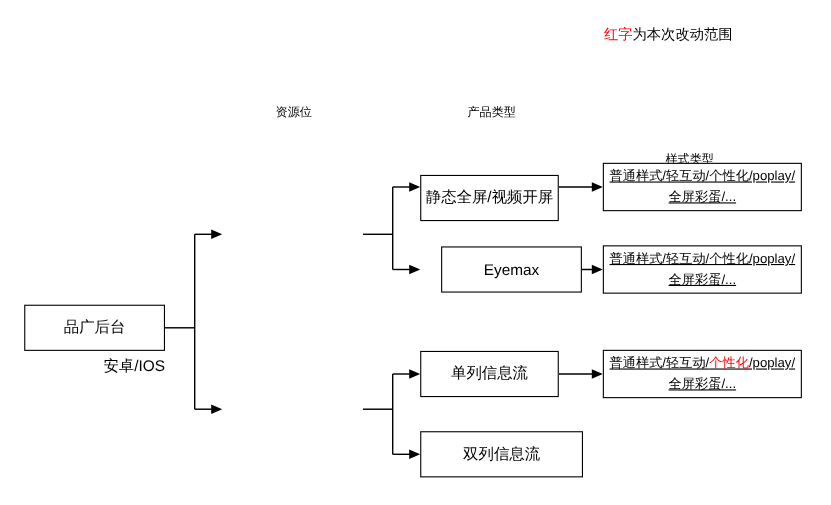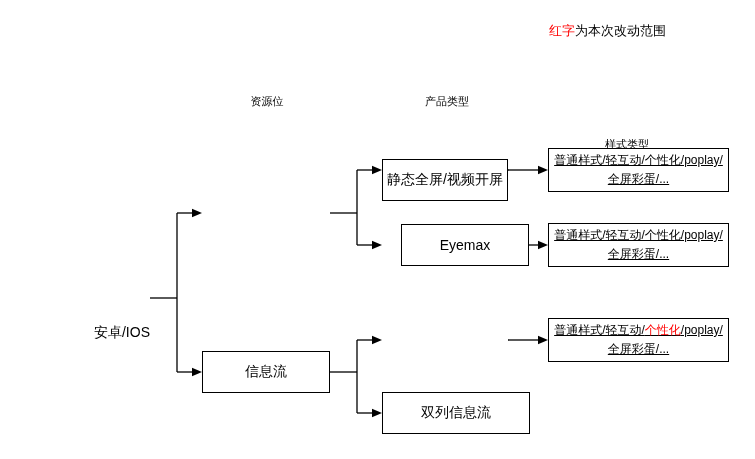--- a/index.html
+++ b/index.html
@@ -103,28 +103,29 @@
   </svg>
 
   <div class="note">
     <span class="red">红字</span><span>为本次改动范围</span>
   </div>
 
   <div class="col-header" style="left:267px;">资源位</div>
   <div class="col-header" style="left:447px;">产品类型</div>
   <div class="col-header" style="left:627px;margin-top:43px;">样式类型</div>
 
+  <div class="node" style="left:22px; top:277px; width:128px; height:42px;">品广后台</div>
   <div class="root-sub">
     <div>安卓/IOS</div>
   </div>
 
-  <div class="node" style="left:202px; top:351px; width:128px; height:42px;">信息流</div>
 
   <div class="node" style="left:382px; top:149px; width:126px; height:42px;margin-top:10px;">静态全屏/视频开屏</div>
   <div class="node" style="left:401px; top:224px; width:128px; height:42px;">Eyemax</div>
+  <div class="node" style="left:382px; top:319px; width:126px; height:42px;">单列信息流</div>
   <div class="node" style="left:382px; top:392px; width:148px; height:42px;">双列信息流</div>
 
   <div class="node style-node" style="left:548px; top:148px; width:181px; height:44px;">
     <span class="ln">普通样式/轻互动/个性化/poplay/</span>
     <span class="ln">全屏彩蛋/...</span>
   </div>
   <div class="node style-node" style="left:548px; top:223px; width:181px; height:44px;">
     <span class="ln">普通样式/轻互动/个性化/poplay/</span>
     <span class="ln">全屏彩蛋/...</span>
   </div>

